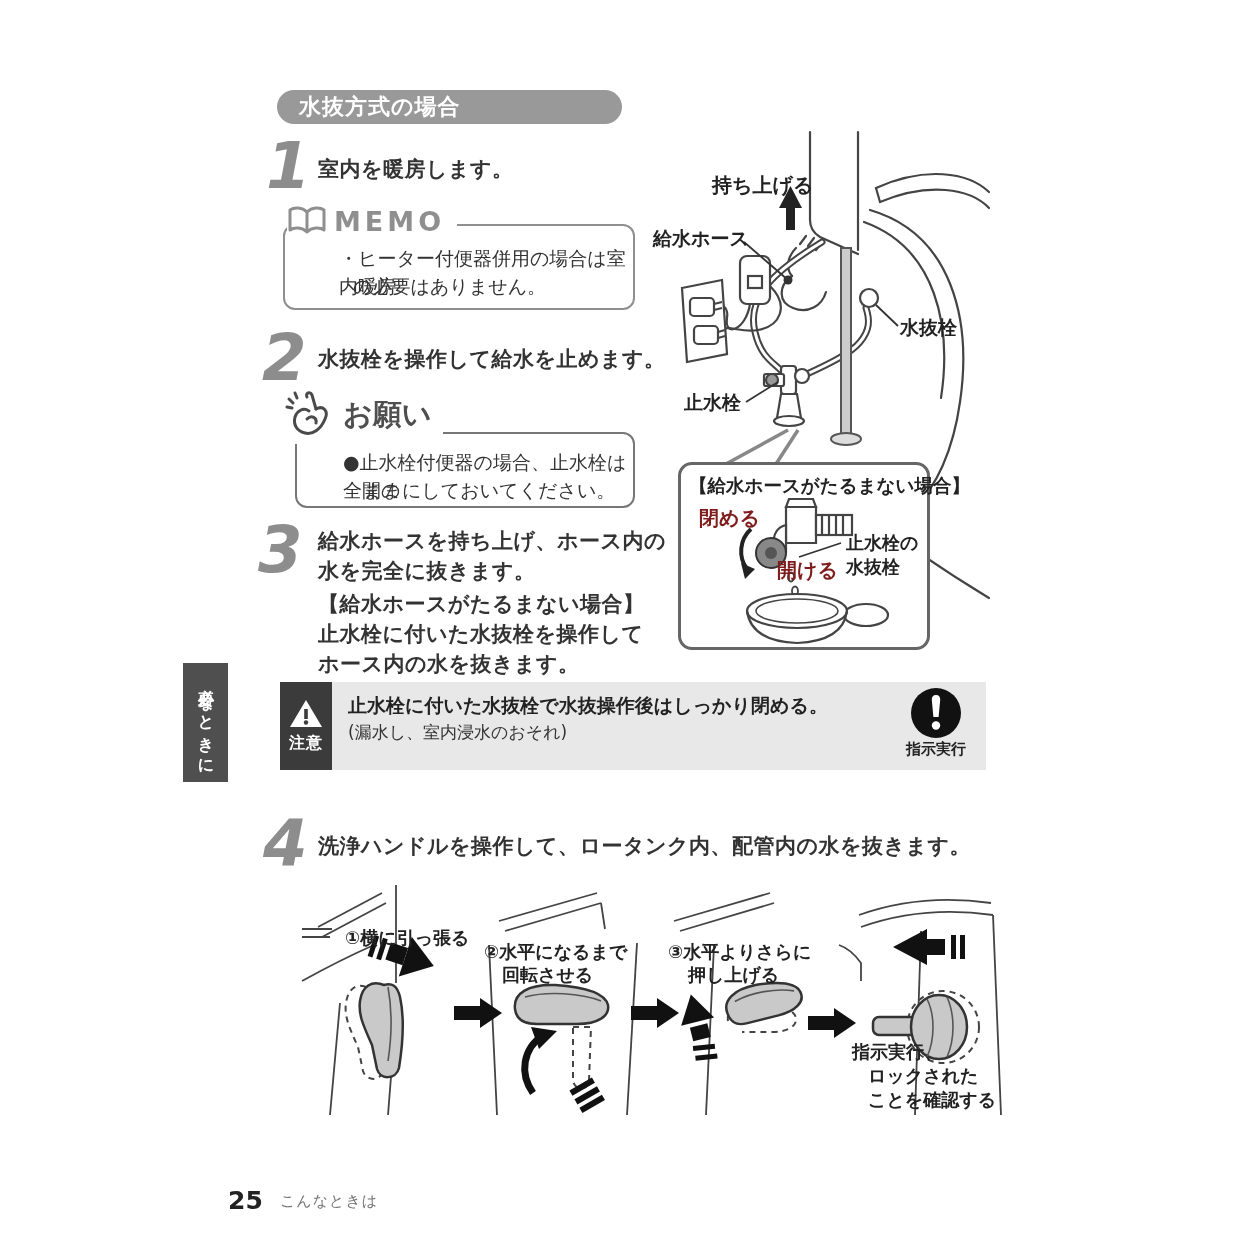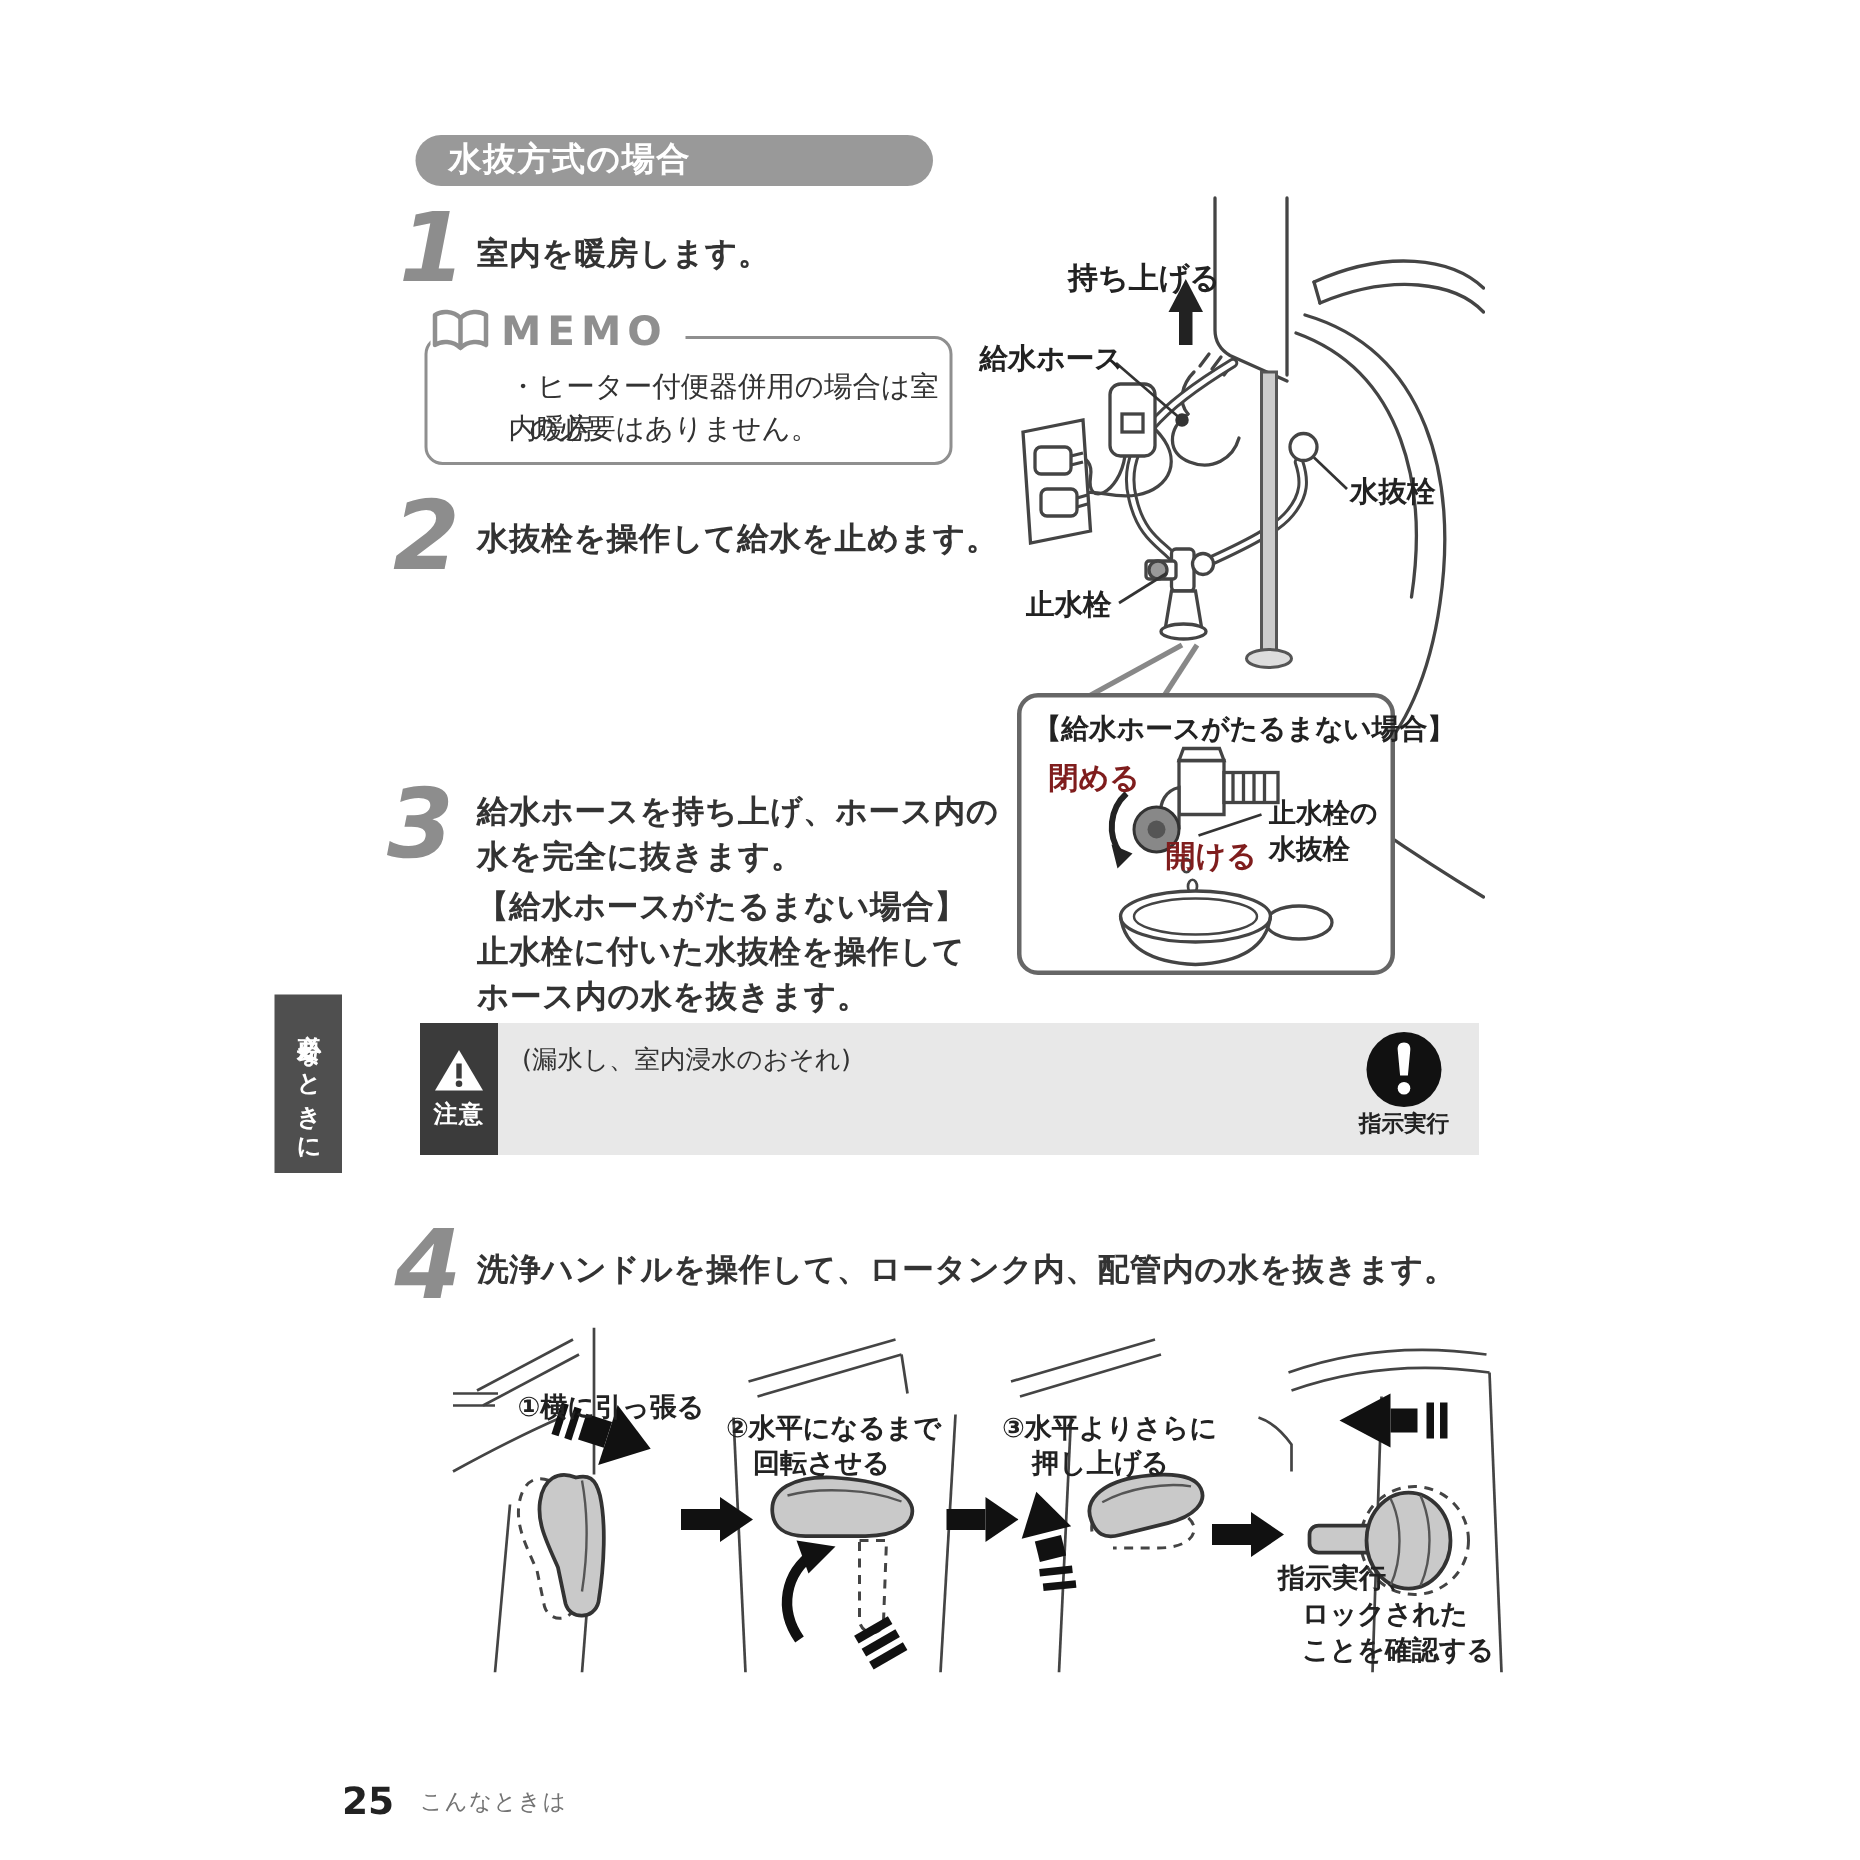--- a/index.html
+++ b/index.html
@@ -77,40 +77,59 @@
       </span>
       <span style="font-size:27px;font-weight:bold;color:#8f8f8f;letter-spacing:4px;">MEMO</span>
     </div>
     <div class="notetext" style="position:absolute;left:22px;top:46px;">・ヒーター付便器併用の場合は室内暖房</div>
     <div class="notetext" style="position:absolute;left:36px;top:74px;">の必要はありません。</div>
   </div>
 
   <div class="abs stepnum" style="left:262px;top:328px;">2</div>
   <div class="abs steptext" style="left:318px;top:345px;">水抜栓を操作して給水を止めます。</div>
 
+  <div class="abs" style="left:283px;top:386px;width:352px;height:122px;">
+    <div class="notebox" style="position:absolute;left:12px;top:46px;right:0;bottom:0;border-color:#777;"></div>
+    <div class="notehead" style="left:0;top:0;height:58px;">
+      <span style="margin-right:8px;">
+        <svg width="52" height="52" viewBox="0 0 52 52">
+          <g fill="none" stroke="#4a4a4a" stroke-width="3" stroke-linecap="round">
+            <path d="M24,8 C22,4 27,2 29,6 L33,20"></path>
+            <path d="M33,20 C40,16 46,22 42,30 C38,40 30,46 22,44 C14,42 10,36 12,28 C14,22 20,18 26,22"></path>
+            <path d="M24,30 C28,26 34,28 33,34"></path>
+            <path d="M6,10 L10,14 M4,18 L9,19 M12,4 L14,9"></path>
+          </g>
+        </svg>
+      </span>
+      <span style="font-size:29px;font-weight:bold;color:#4f4f4f;">お願い</span>
+    </div>
+    <div class="notetext" style="position:absolute;left:26px;top:62px;">●止水栓付便器の場合、止水栓は全開の</div>
+    <div class="notetext" style="position:absolute;left:46px;top:90px;">ままにしておいてください。</div>
+  </div>
 
   <div class="abs stepnum" style="left:258px;top:520px;">3</div>
   <div class="abs steptext" style="left:318px;top:527px;">給水ホースを持ち上げ、ホース内の</div>
   <div class="abs steptext" style="left:318px;top:557px;">水を完全に抜きます。</div>
   <div class="abs steptext" style="left:318px;top:590px;">【給水ホースがたるまない場合】</div>
   <div class="abs steptext" style="left:318px;top:620px;">止水栓に付いた水抜栓を操作して</div>
   <div class="abs steptext" style="left:318px;top:650px;">ホース内の水を抜きます。</div>
 
   <div class="abs caution">
     <div class="caution-left">
       <span>
         <svg width="36" height="32" viewBox="0 0 36 32">
           <path d="M18,2 L34,29 L2,29 Z" fill="#fff"></path>
           <rect x="16.2" y="11" width="3.6" height="10" fill="#3b3b3b"></rect>
           <circle cx="18" cy="24.5" r="2.2" fill="#3b3b3b"></circle>
         </svg>
       </span>
       <span class="lbl">注意</span>
     </div>
     <div class="caution-main">
+      <div class="main">止水栓に付いた水抜栓で水抜操作後はしっかり閉める。</div>
       <div class="sub">(漏水し、室内浸水のおそれ)</div>
       <div class="caution-icon">
         <svg width="52" height="52" viewBox="0 0 52 52" style="margin:0 auto;">
           <circle cx="26" cy="26" r="25" fill="#111"></circle>
           <path d="M26,8 C29,8 30.5,10 30.2,13 L28.6,30 L23.4,30 L21.8,13 C21.5,10 23,8 26,8 Z" fill="#fff"></path>
           <circle cx="26" cy="38.5" r="4.2" fill="#fff"></circle>
         </svg>
         <div class="lbl">指示実行</div>
       </div>
     </div>

